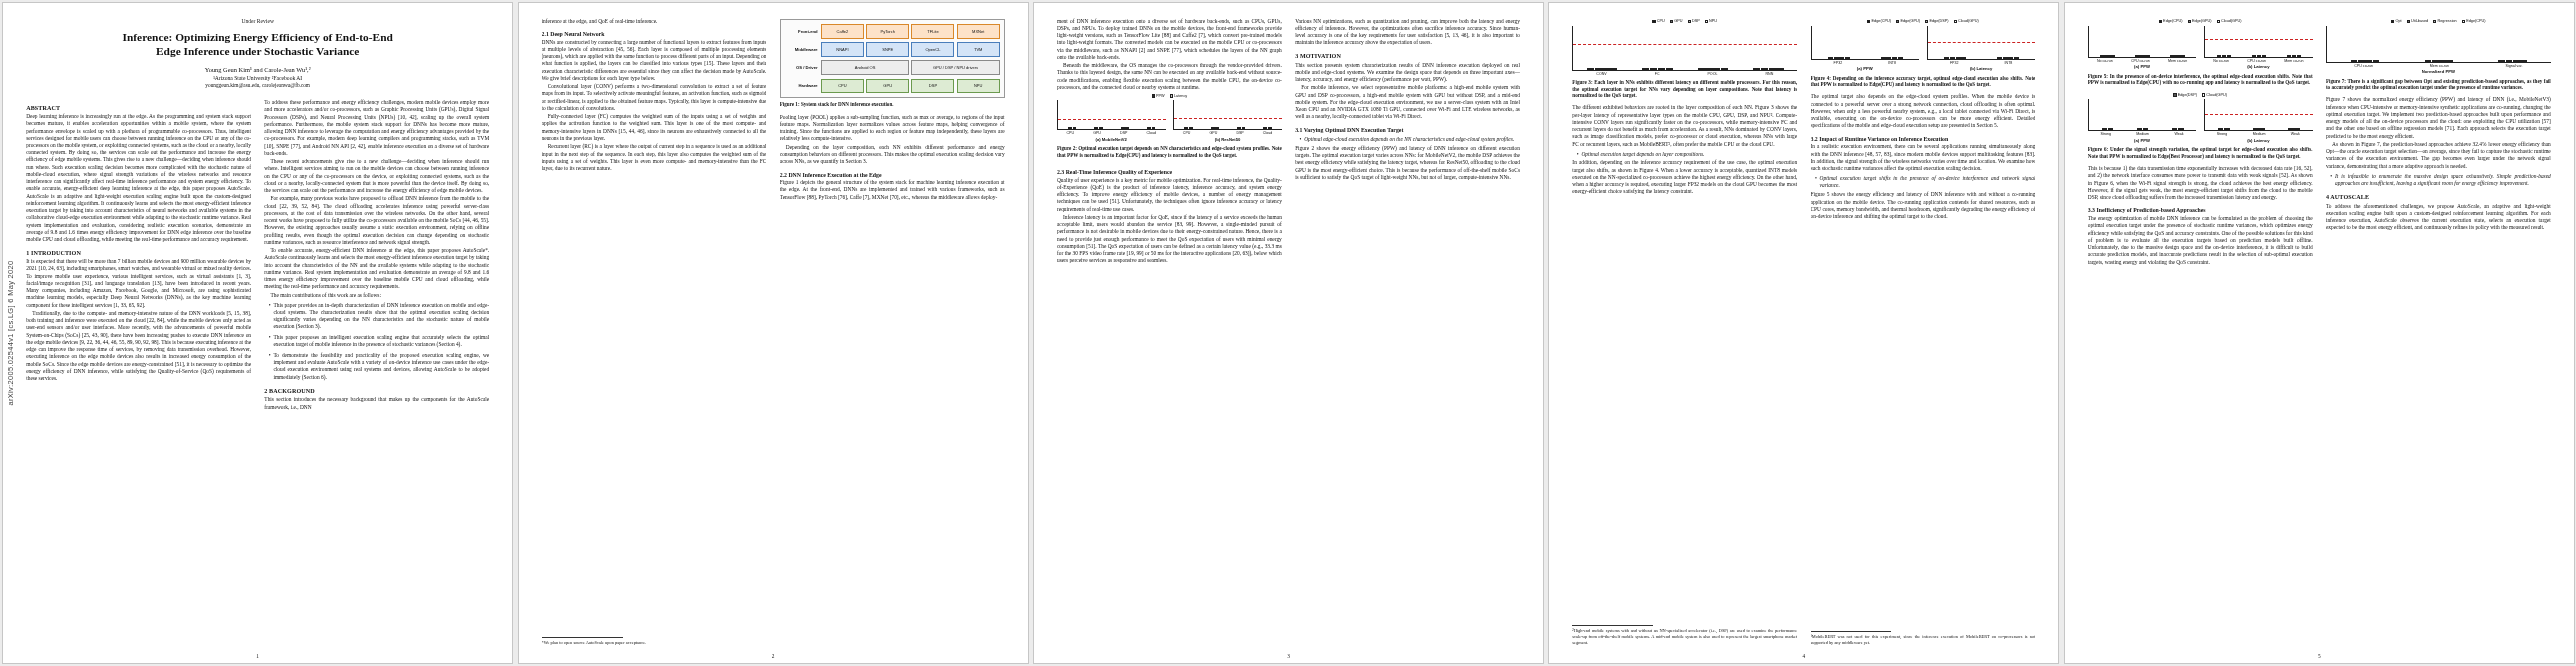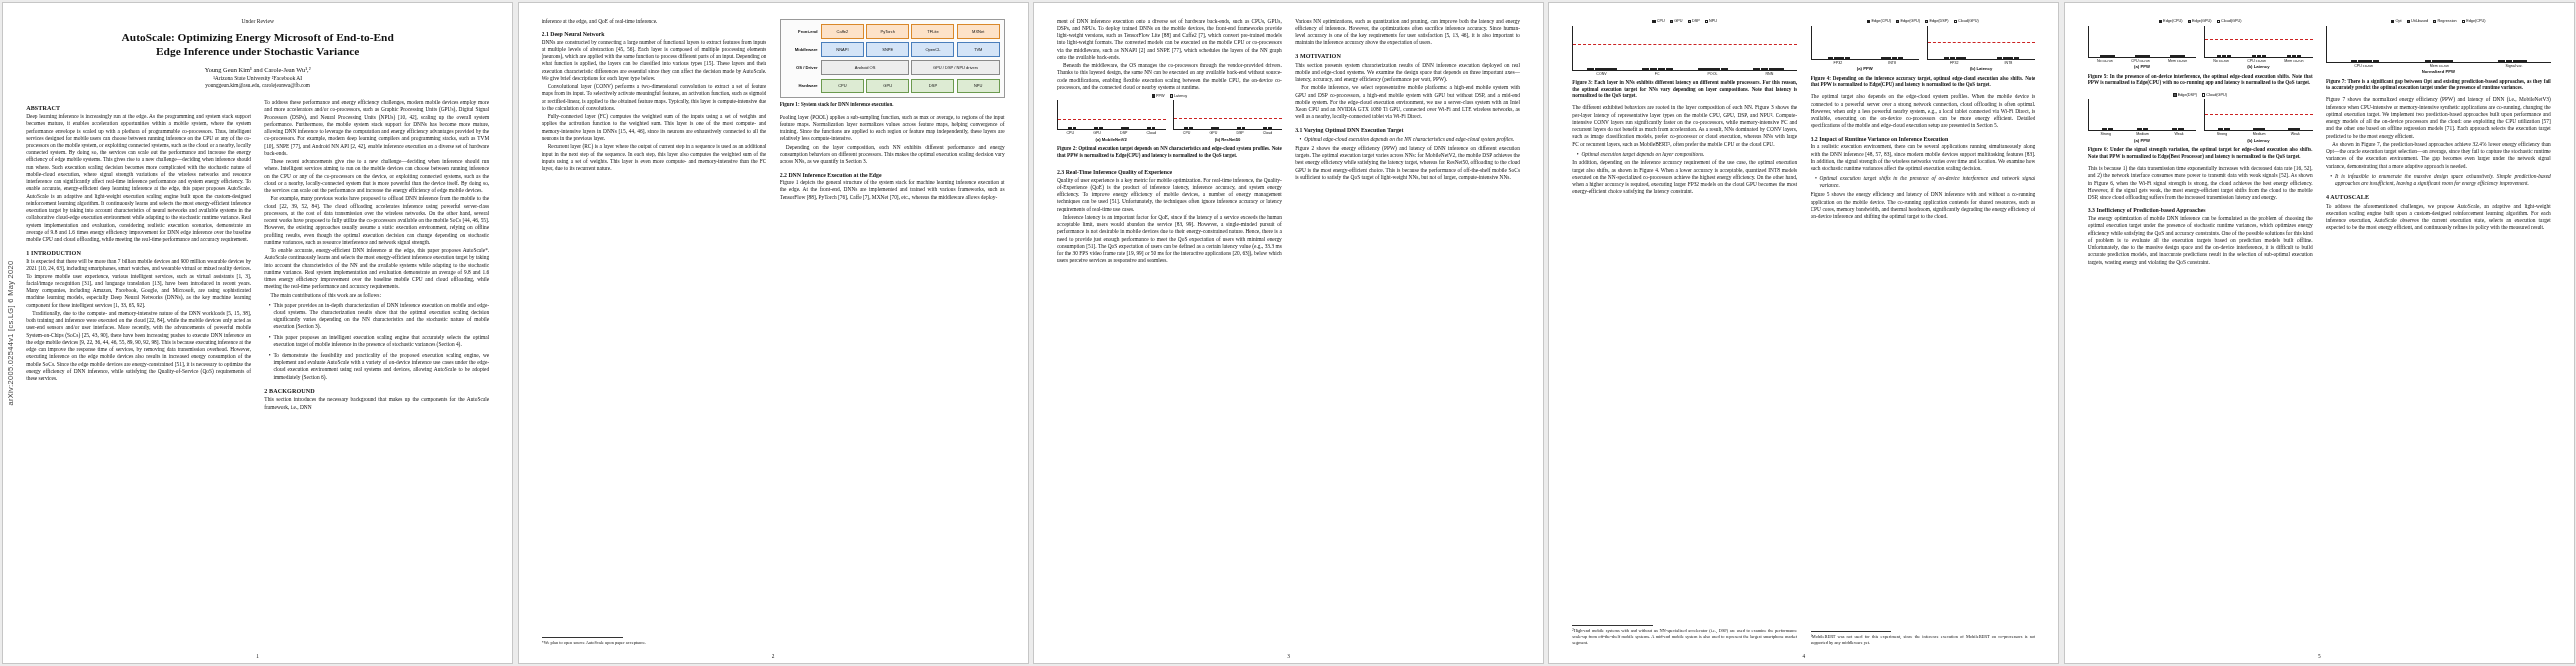--- a/index.html
+++ b/index.html
@@ -66,21 +66,21 @@
     text-align:center;font-family:"Liberation Sans",sans-serif;font-size:4px;padding:3.9px 1.1px;}
 </style>
 </head>
 <body>
 
 <section class="page">
   <div class="running-head">Under Review</div>
   <div class="arxiv-stamp">arXiv:2005.02544v1  [cs.LG]  6 May 2020</div>
   <div class="titleblock">
     <div class="paper-title">
-      <div>AutoScale: Optimizing Energy Microsoft of End-to-End</div>
+      <div>Inference: Optimizing Energy Efficiency of End-to-End</div>
       <div>Edge Inference under Stochastic Variance</div>
     </div>
     <div class="authors">Young Geun Kim¹ and Carole-Jean Wu¹,²</div>
     <div class="affil">¹Arizona State University   ²Facebook AI</div>
     <div class="emails">younggeun.kim@asu.edu,  carolejeanwu@fb.com</div>
   </div>
   <div class="twocol">
     <div class="col">
         <div class="h1">ABSTRACT</div>
         <div class="para noindent">Deep learning inference is increasingly run at the edge. As the programming and system stack support becomes mature, it enables acceleration opportunities within a mobile system, where the system performance envelope is scaled up with a plethora of programmable co-processors. Thus, intelligent services designed for mobile users can choose between running inference on the CPU or any of the co-processors on the mobile system, or exploiting connected systems, such as the cloud or a nearby, locally connected system. By doing so, the services can scale out the performance and increase the energy efficiency of edge mobile systems. This gives rise to a new challenge—deciding when inference should run where. Such execution scaling decision becomes more complicated with the stochastic nature of mobile-cloud execution, where signal strength variations of the wireless networks and resource interference can significantly affect real-time inference performance and system energy efficiency. To enable accurate, energy-efficient deep learning inference at the edge, this paper proposes AutoScale. AutoScale is an adaptive and light-weight execution scaling engine built upon the custom-designed reinforcement learning algorithm. It continuously learns and selects the most energy-efficient inference execution target by taking into account characteristics of neural networks and available systems in the collaborative cloud-edge execution environment while adapting to the stochastic runtime variance. Real system implementation and evaluation, considering realistic execution scenarios, demonstrate an average of 9.8 and 1.6 times energy efficiency improvement for DNN edge inference over the baseline mobile CPU and cloud offloading, while meeting the real-time performance and accuracy requirement.</div>

